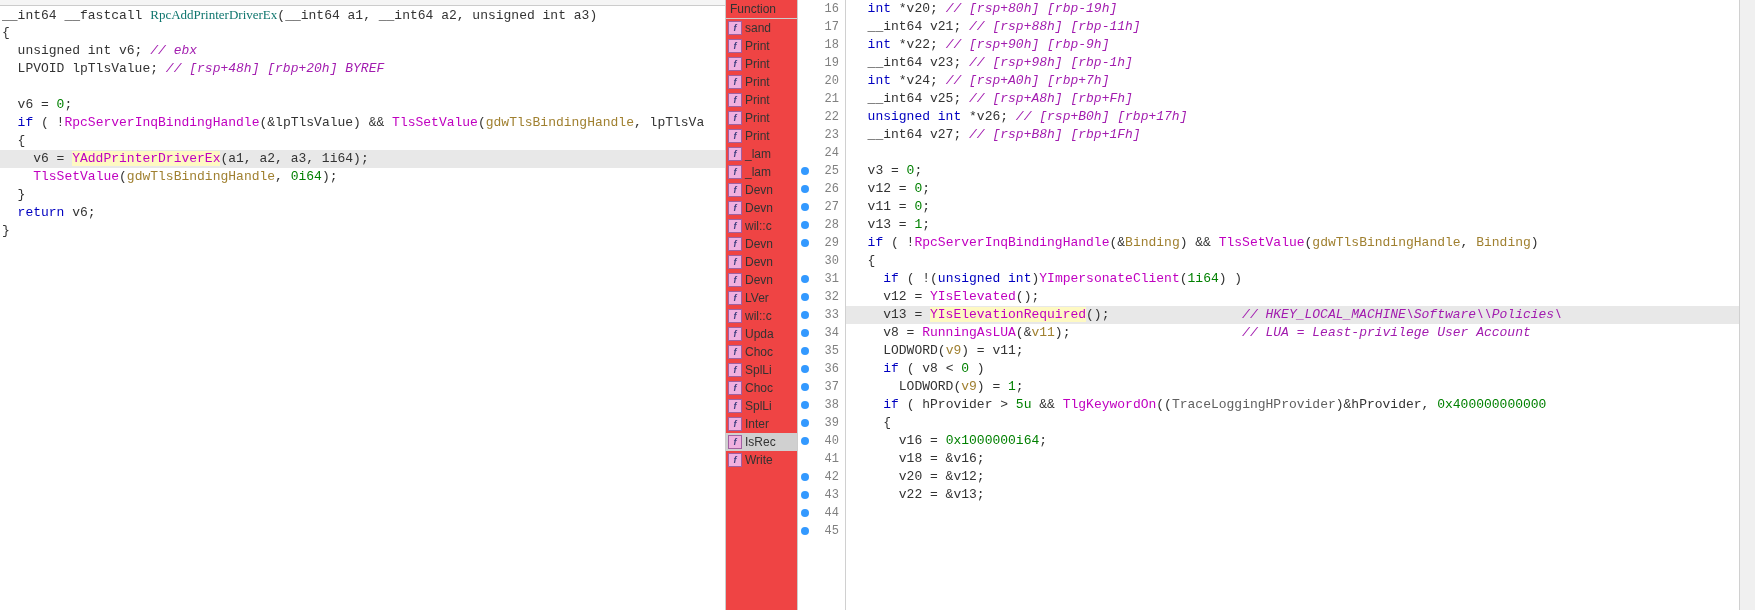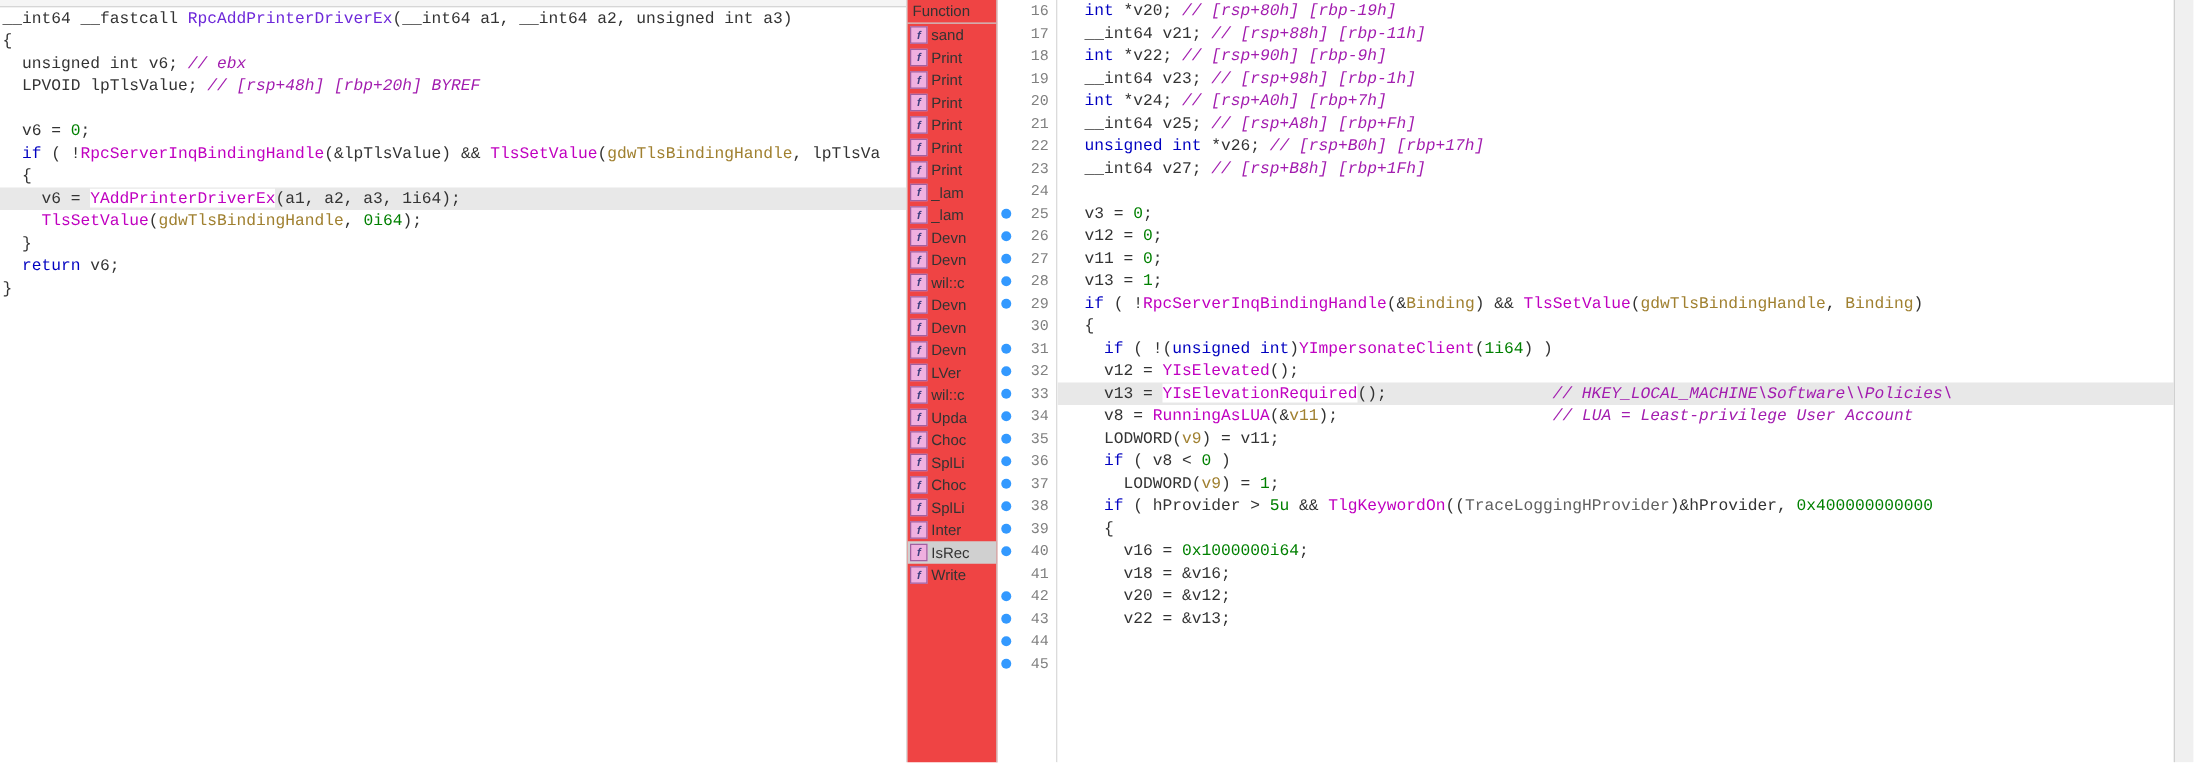--- a/index.html
+++ b/index.html
@@ -112,24 +112,24 @@
     line-height: 18px;
     white-space: pre;
     padding-left: 6px;
   }
   .hl-line {
     background: #e8e8e8;
   }
   .kw { color: #0000c0; }
   .type { color: #0000c0; }
   .func { color: #c000c0; }
-  .nav { color: #6d28d9; font-weight: normal; }
+  .nav { color: #0f766e; font-weight: normal; font-family: Liberation Serif, serif; }
   .num { color: #008000; }
   .comment { color: #a21caf; font-style: italic; }
-  .hl-yellow { background: #ffffff; }
+  .hl-yellow { background: #fef9c3; }
   .var { color: #606060; }
   .glob { color: #a08030; }
   .left-code {
     flex: 1;
     overflow: hidden;
     background: #fff;
   }
   .left-code .code-line { padding-left: 2px; }
   .scroll-stub {
     width: 16px;

